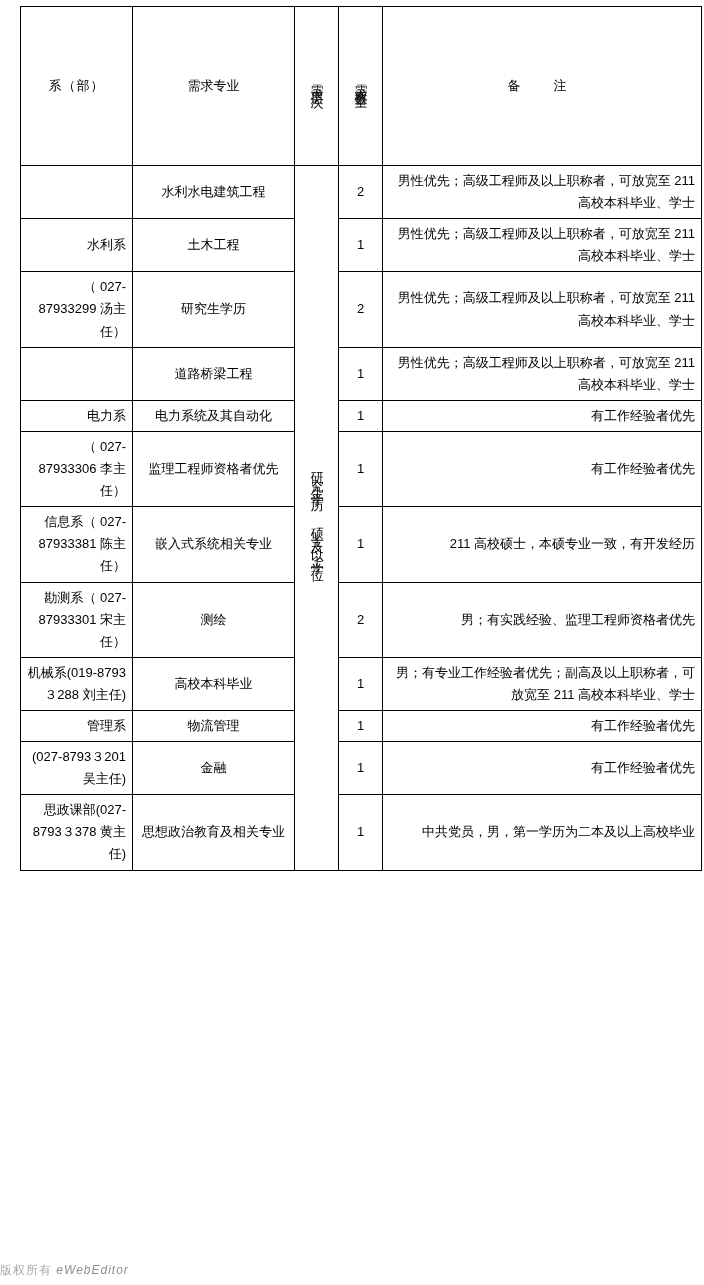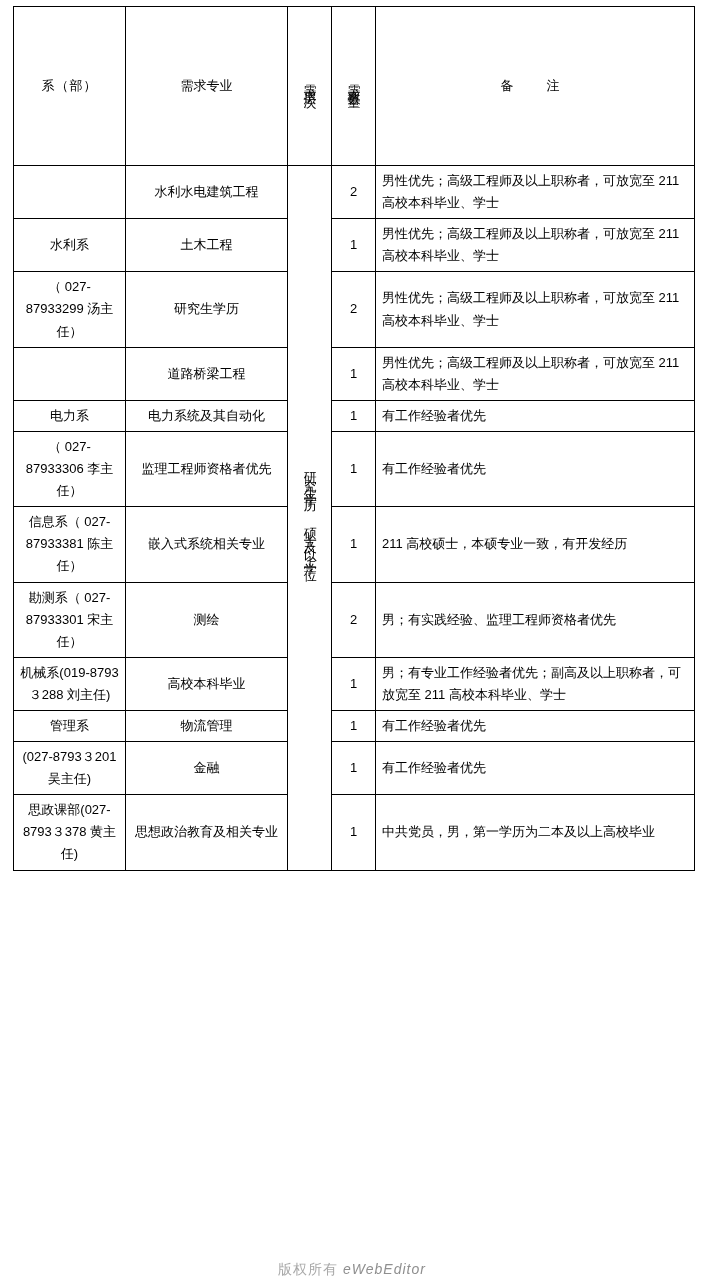--- a/index.html
+++ b/index.html
@@ -18,21 +18,21 @@
   .page {
     width: 704px;
     height: 1285px;
     position: relative;
     box-sizing: border-box;
   }
   table.req-table {
     border-collapse: collapse;
     table-layout: fixed;
     width: 681px;
-    margin: 6px 0 0 13px;
+    margin: 6px 0 0 20px;
     font-size: 13px;
   }
   table.req-table td,
   table.req-table th {
     border: 1px solid #000000;
     padding: 4px 6px;
     vertical-align: middle;
     line-height: 1.7;
     font-weight: normal;
   }
@@ -44,43 +44,43 @@
 
   .hdr td { text-align: center; height: 150px; }
   .hdr .vert {
     writing-mode: vertical-rl;
     text-orientation: upright;
     letter-spacing: 4px;
     margin: 0 auto;
     display: inline-block;
   }
   .center { text-align: center; }
-  .note-cell { text-align: left; padding-left: 8px; padding-right: 8px; }
+  .note-cell { text-align: right; padding-left: 8px; padding-right: 8px; }
   .level-cell {
     text-align: center;
     vertical-align: middle;
   }
   .level-inner {
     writing-mode: vertical-rl;
     text-orientation: upright;
     letter-spacing: 7px;
     display: inline-block;
     line-height: 1.1;
   }
-  .dept-cell { text-align: center; }
+  .dept-cell { text-align: right; }
   .major-cell { text-align: center; }
   .beizhu-title { letter-spacing: 10px; }
   .xibu-title { letter-spacing: 1px; }
   .footer-mark {
     position: absolute;
     left: 0;
     right: 0;
     bottom: 12px;
-    text-align: center;
-    font-size: 14px;
+    text-align: left;
+    font-size: 12px;
     color: #9a9a9a;
     letter-spacing: 1px;
   }
   .footer-mark .cn { color: #a8a8a8; }
   .footer-mark .en { color: #8f8f8f; font-style: italic; }
 </style>
 </head>
 <body>
 
 <div class="page">

